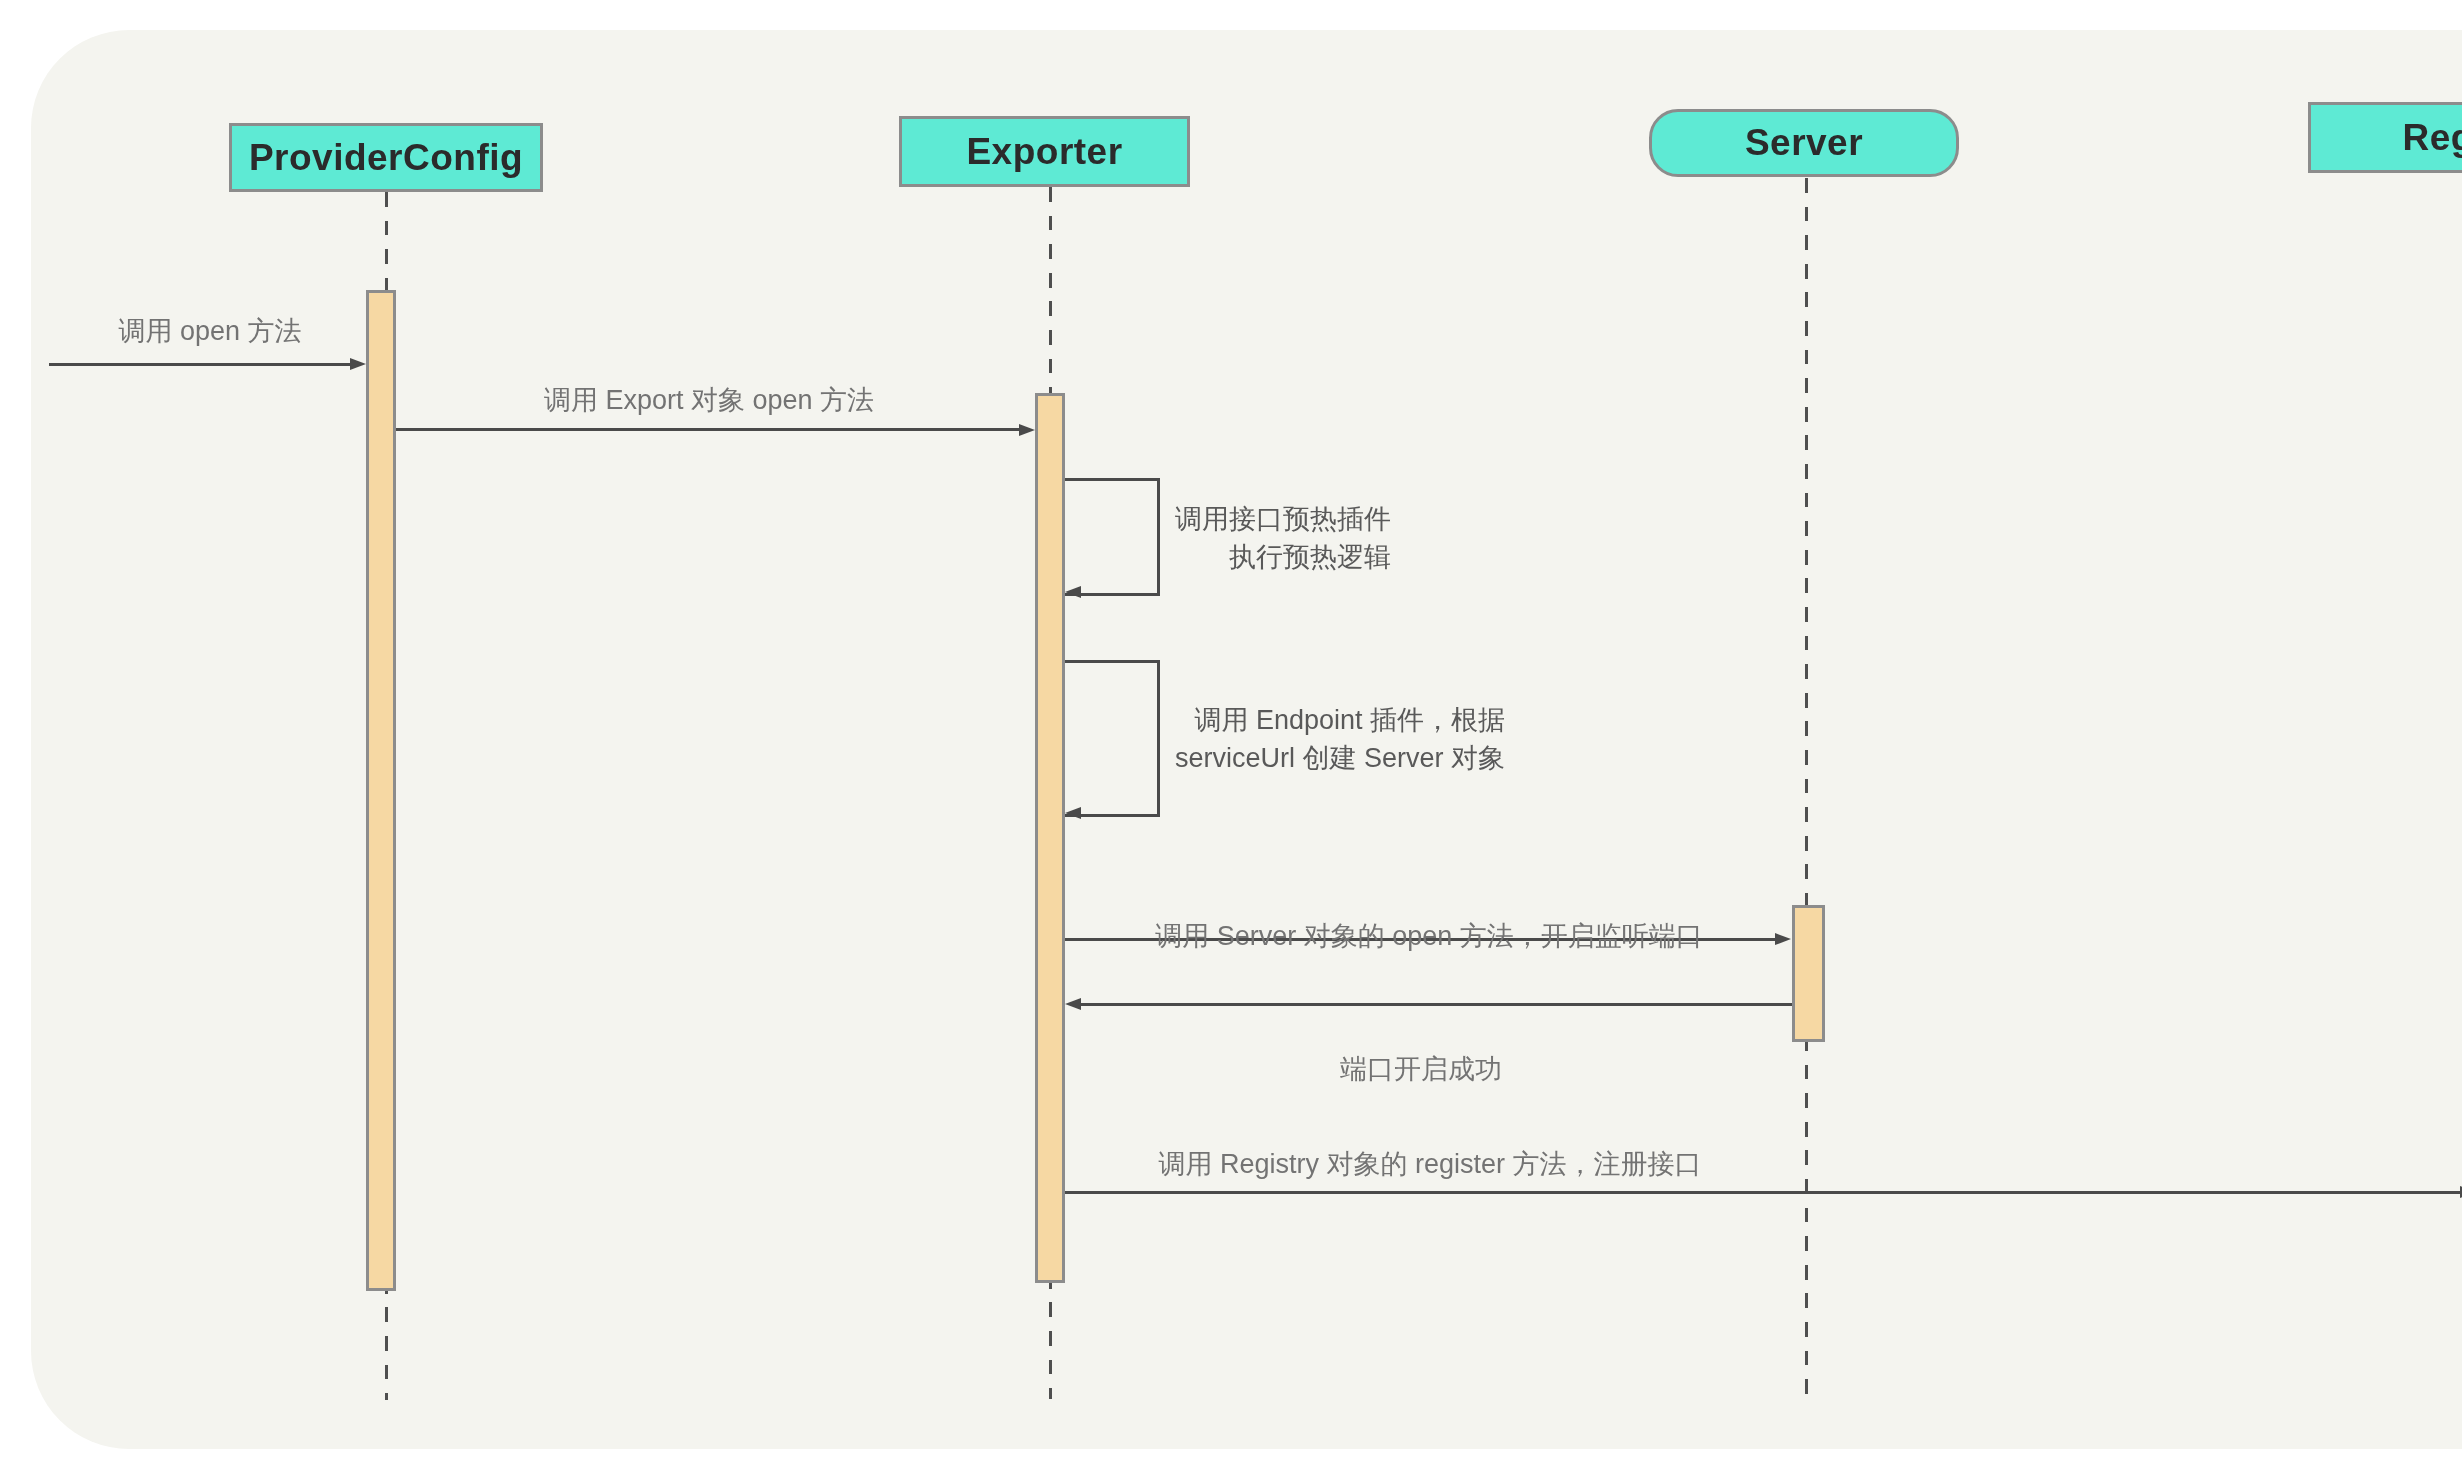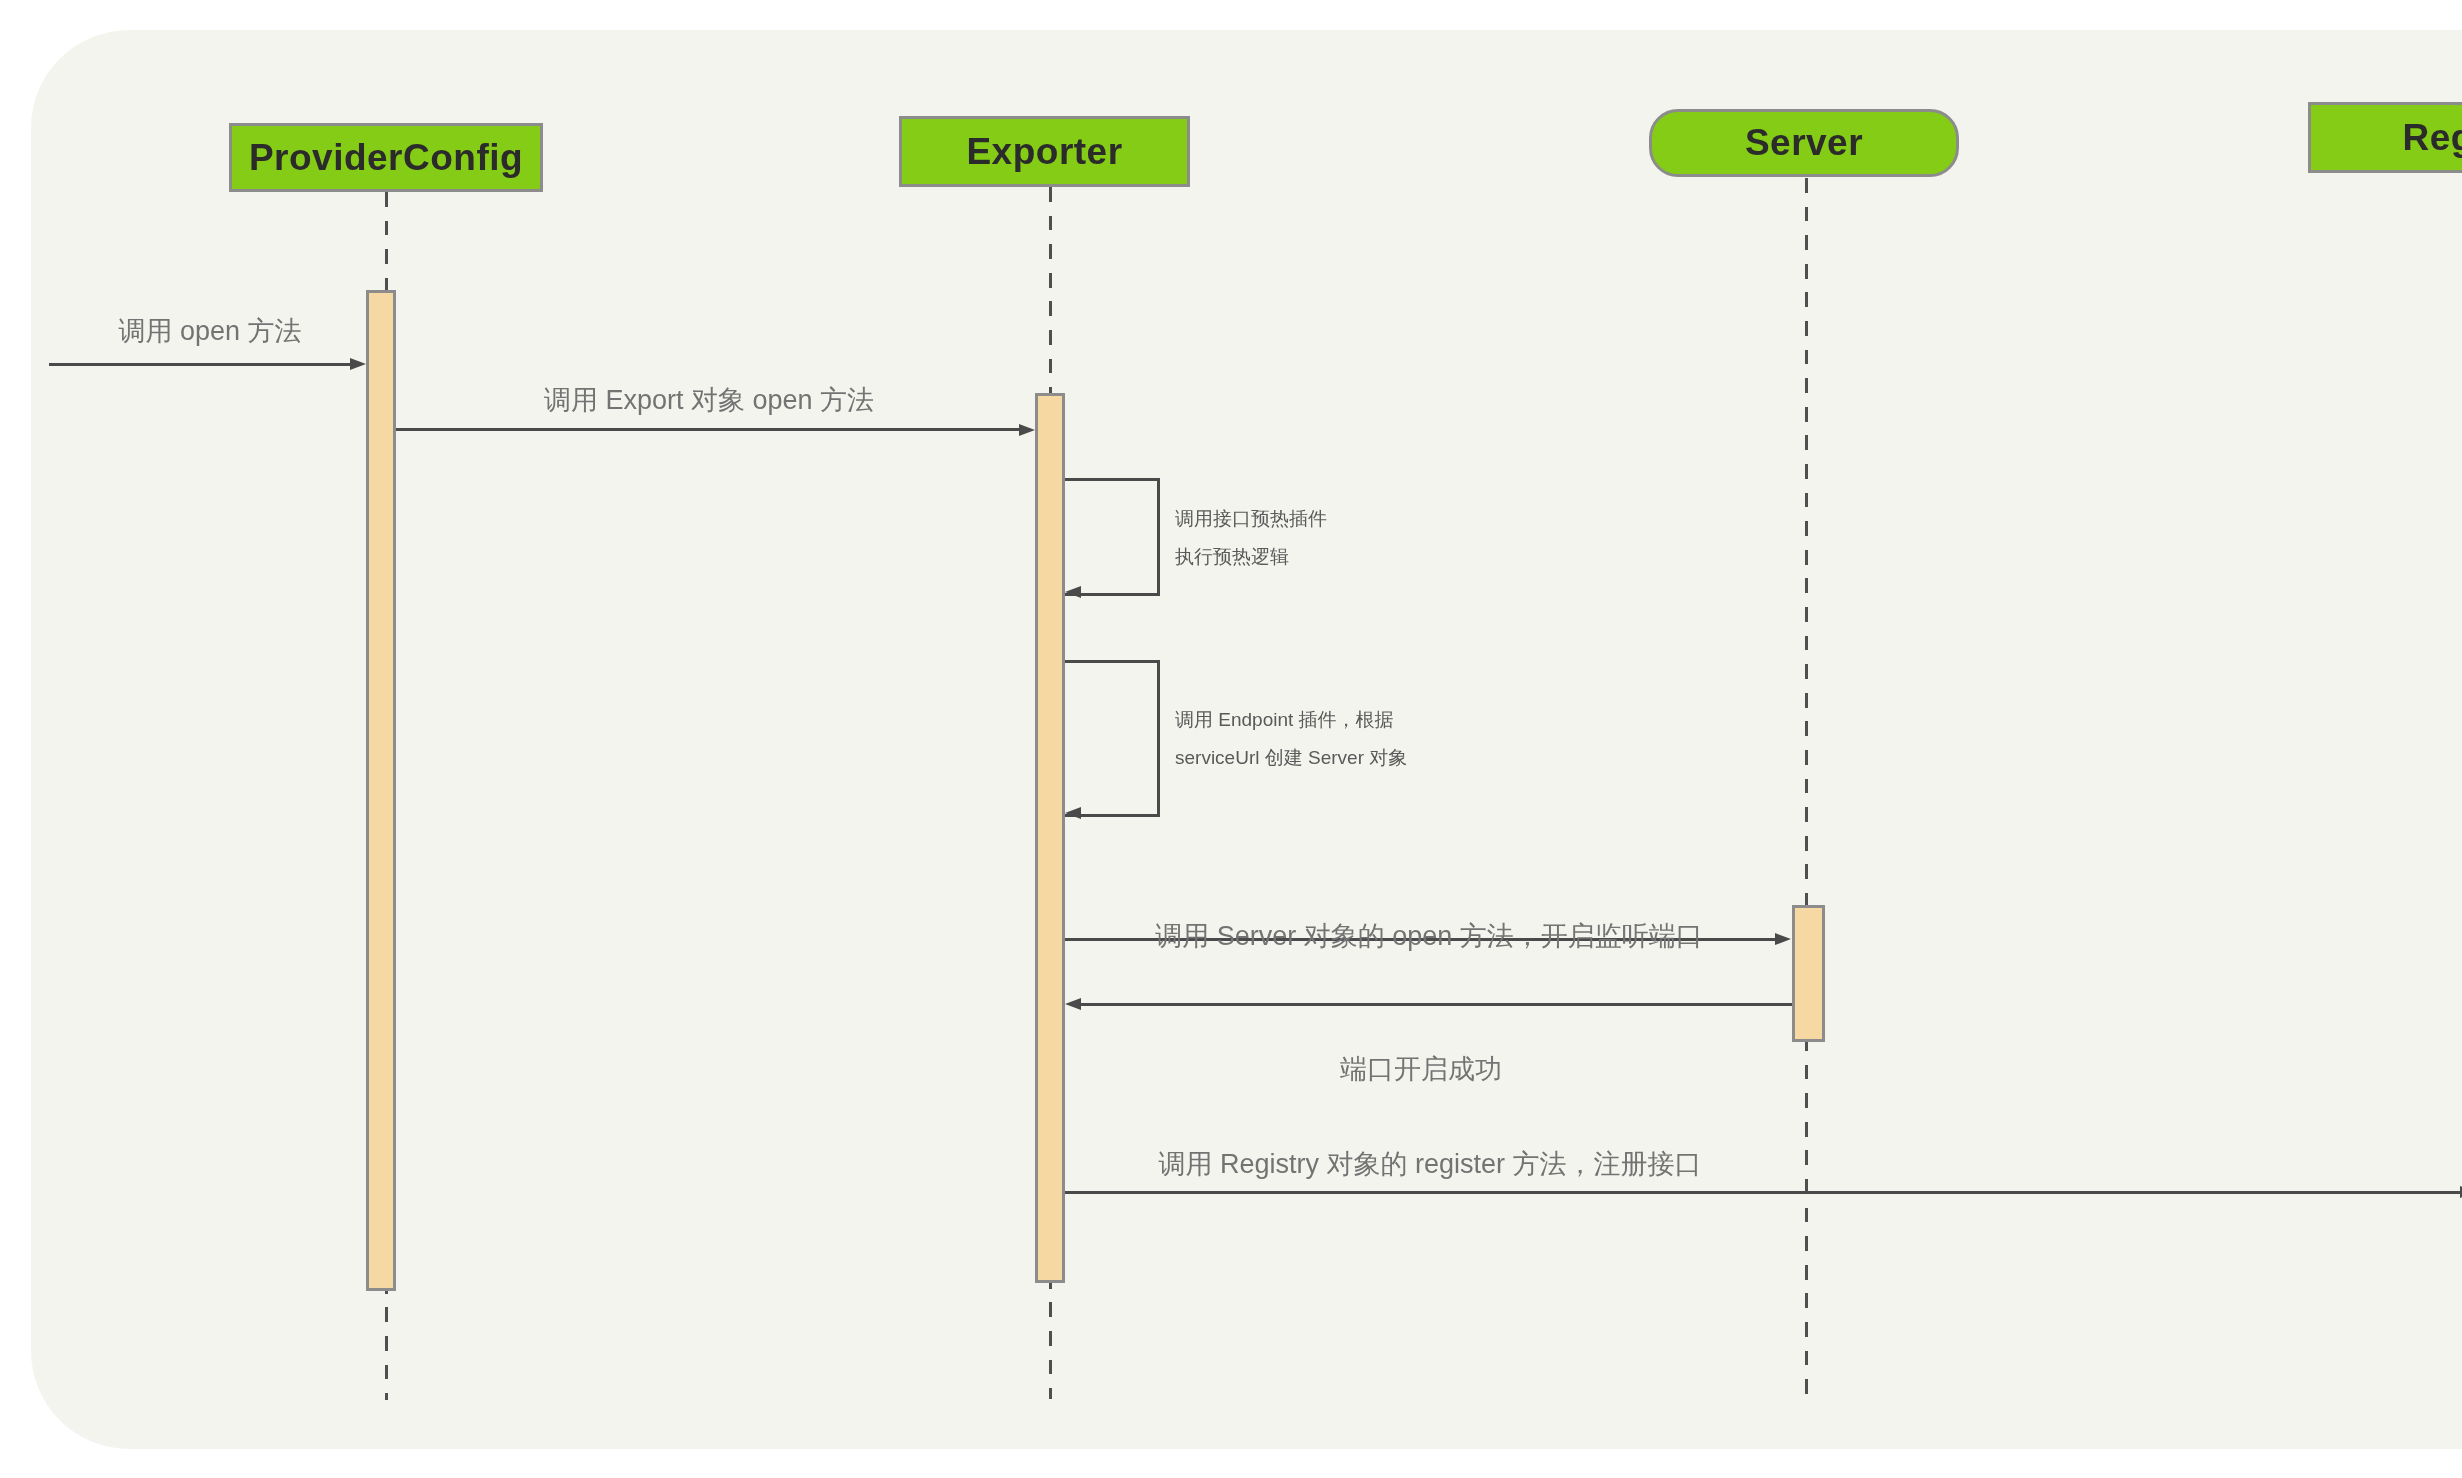--- a/index.html
+++ b/index.html
@@ -36,21 +36,21 @@
     z-index: 1;
   }
   #ll-pc  { left: 385px;  top: 192px; height: 1208px; }
   #ll-exp { left: 1049px; top: 187px; height: 1212px; }
   #ll-srv { left: 1805px; top: 178px; height: 1222px; }
 
   
   .participant {
     position: absolute;
     box-sizing: border-box;
-    background: #84cc16;
+    background: #5eead4;
     border: 3px solid #8C8C8C;
     display: flex;
     align-items: center;
     justify-content: center;
     font-size: 37px;
     font-weight: bold;
     color: #2B2B2B;
     z-index: 3;
     letter-spacing: 0.5px;
   }
@@ -122,25 +122,26 @@
     position: absolute;
     font-size: 27px;
     line-height: 34px;
     color: #737373;
     white-space: nowrap;
     transform: translateX(-50%);
     z-index: 6;
   }
   .loop-label {
     position: absolute;
-    font-size: 19px;
+    font-size: 27px;
     line-height: 38px;
     color: #595959;
     white-space: nowrap;
     z-index: 6;
+    text-align: right;
   }
   #lbl-m1 { left: 210px;  top: 314px; }
   #lbl-m2 { left: 709px; top: 383px; }
   #lbl-m3 { left: 1175px; top: 500px; }
   #lbl-m4 { left: 1175px; top: 701px; }
   #lbl-m5 { left: 1429px; top: 895px; margin-top: 24px; }
   #lbl-m6 { left: 1421px; top: 1052px; }
   #lbl-m7 { left: 1430px; top: 1147px; }
 </style>
 </head>

